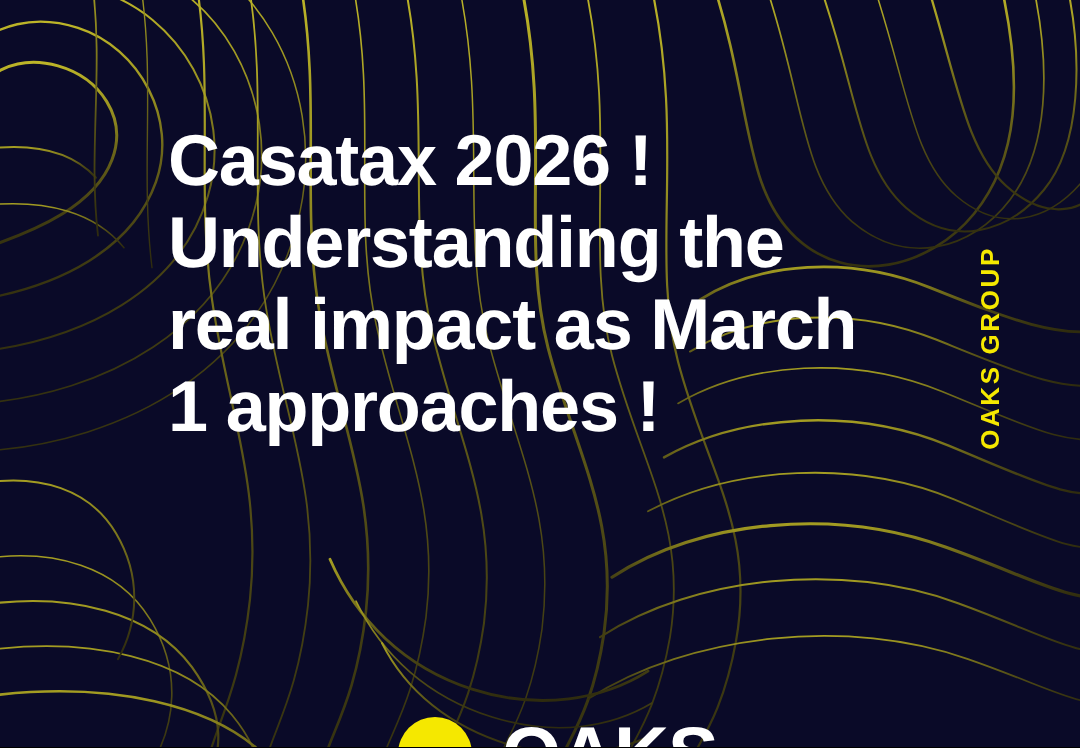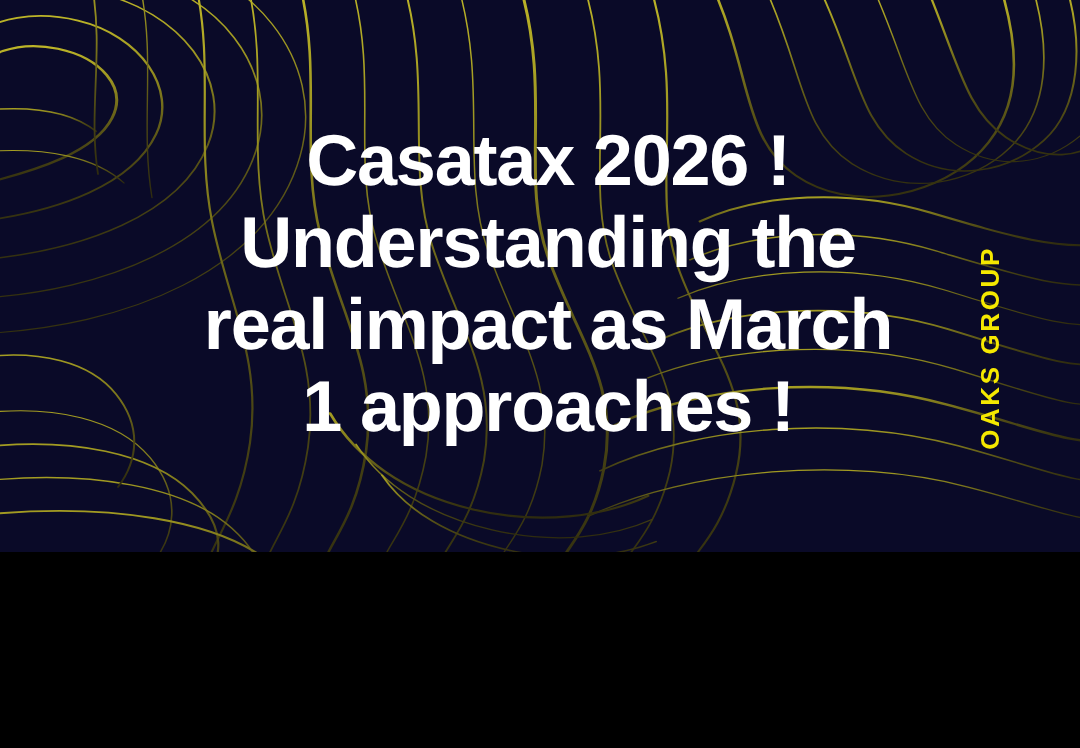--- a/index.html
+++ b/index.html
@@ -3,25 +3,24 @@
 <meta charset="utf-8">
 <style>
   html, body {
     margin: 0;
     padding: 0;
     background: #000;
   }
   #poster {
     position: relative;
     width: 1080px;
-    height: 552px;
+    height: 747px;
     overflow: hidden;
     background: #0a0a28;
     font-family: "Liberation Sans", sans-serif;
-    text-align: center;
   }
 
   
   #contours {
     position: absolute;
     inset: 0;
     width: 100%;
     height: 100%;
     display: block;
   }

